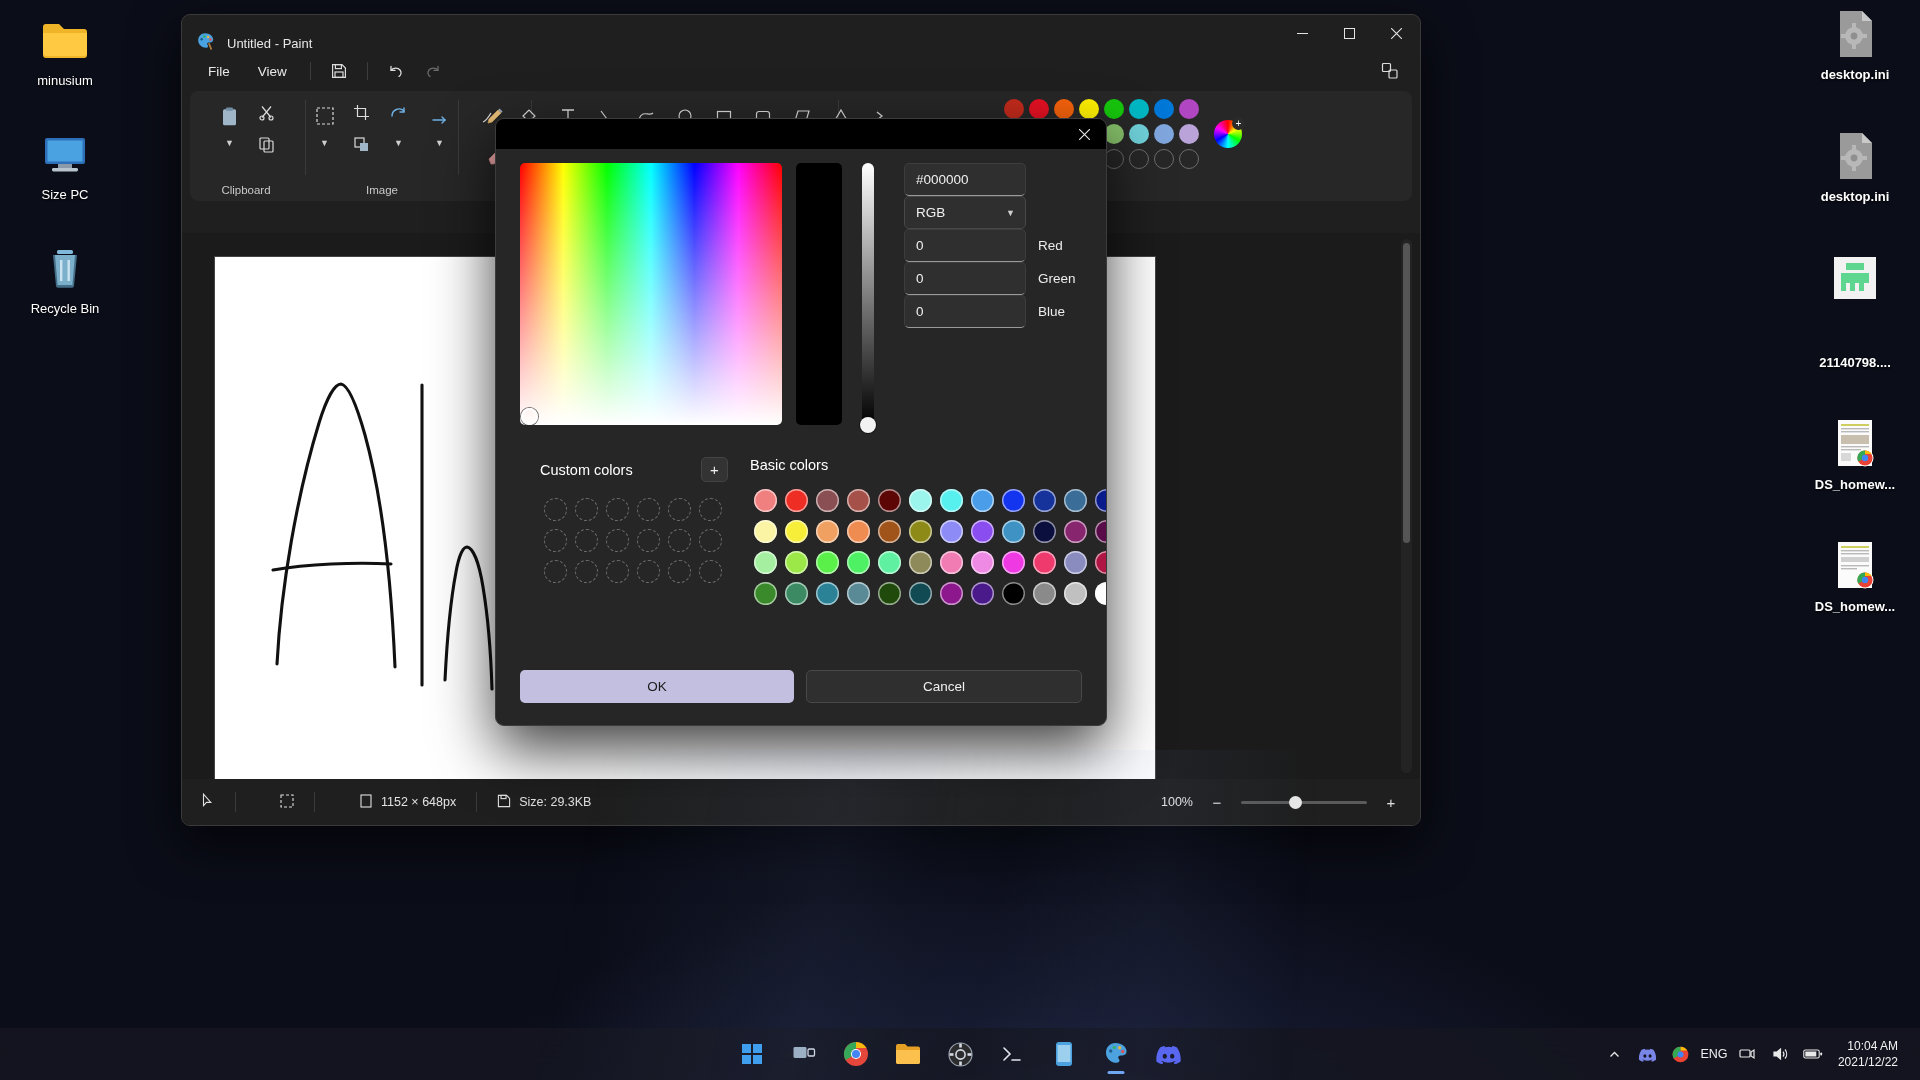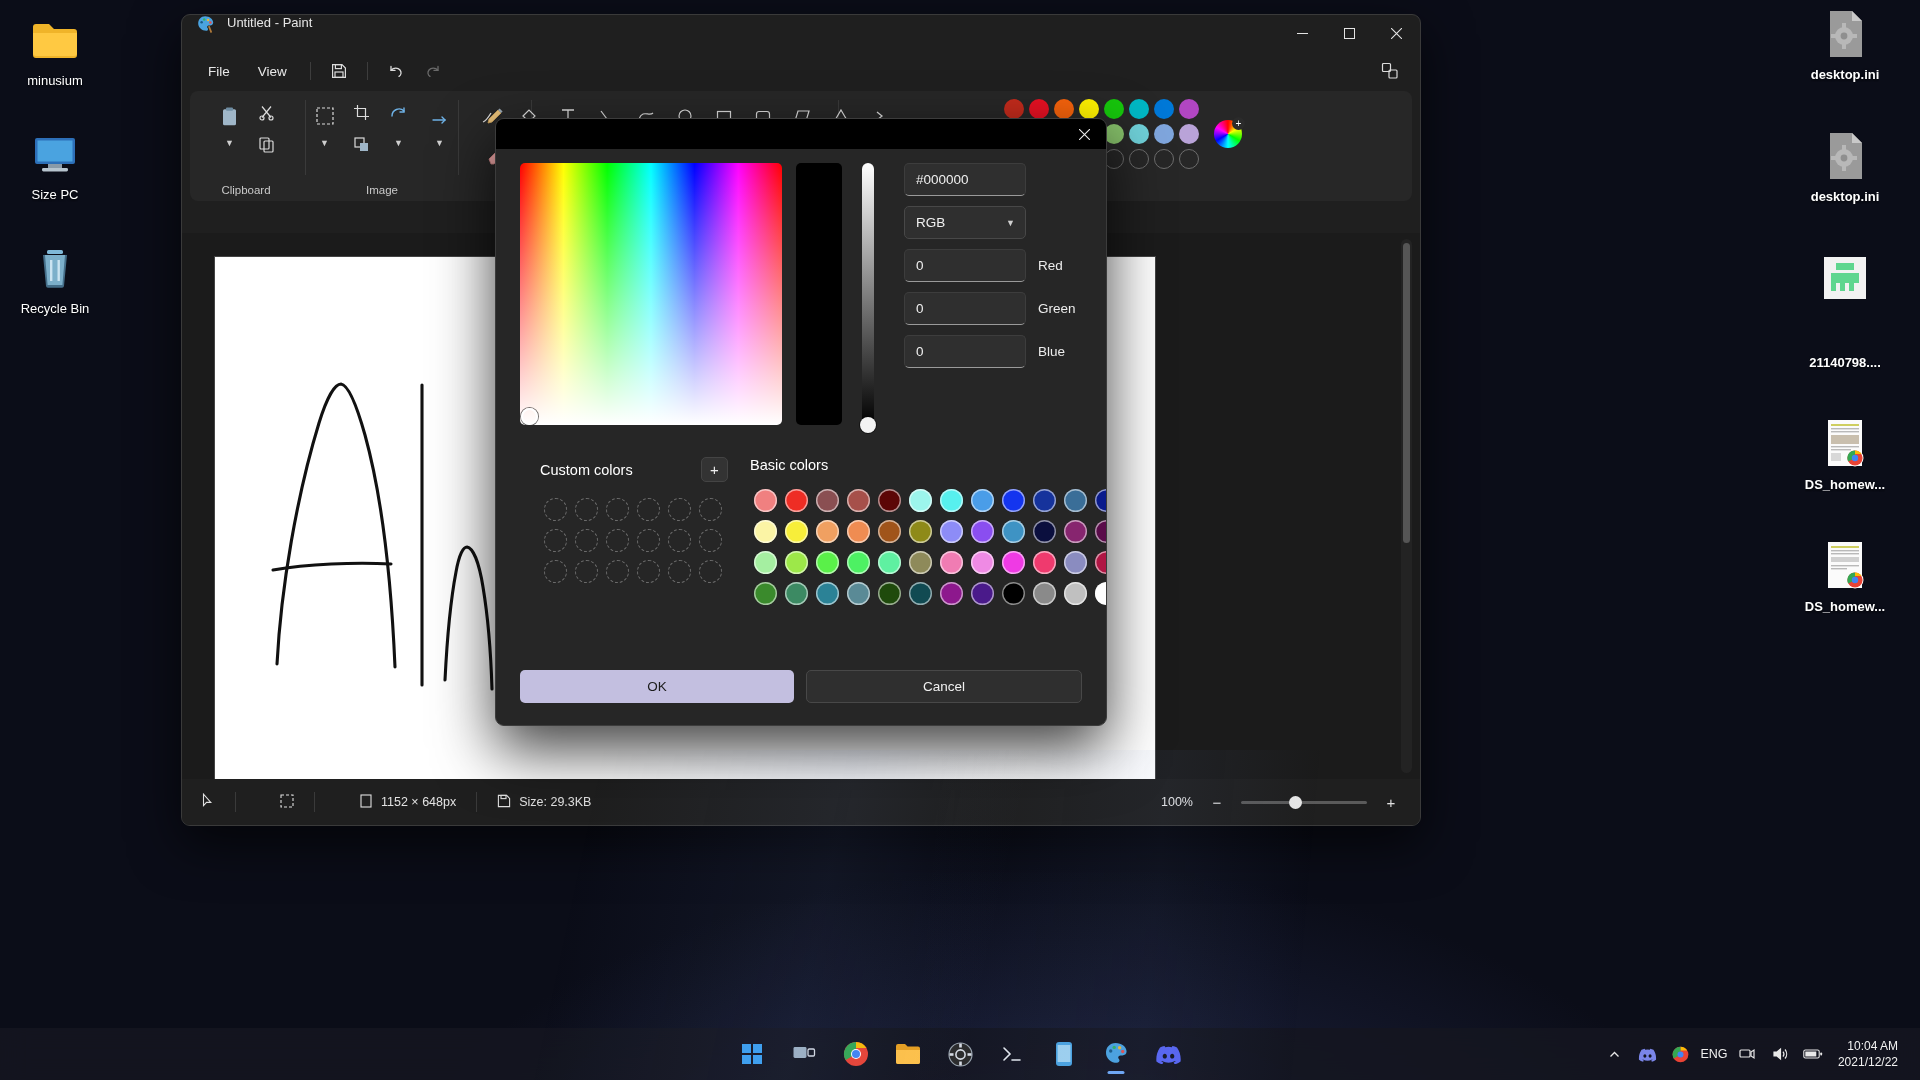--- a/index.html
+++ b/index.html
@@ -17,36 +17,36 @@
   
   #desktop::after {
     content: ""; position: absolute; left: 0; bottom: 0; width: 1920px; height: 330px;
     background:
       linear-gradient(102deg, rgba(255,255,255,0) 30%, rgba(120,150,220,0.07) 43%, rgba(255,255,255,0) 52%),
       linear-gradient(95deg, rgba(255,255,255,0) 48%, rgba(120,150,220,0.06) 60%, rgba(255,255,255,0) 68%);
     pointer-events: none;
   }
 
   
-  .desk-col { position: absolute; width: 120px; display: flex; flex-direction: column; align-items: flex-start; }
+  .desk-col { position: absolute; width: 120px; display: flex; flex-direction: column; align-items: flex-end; }
   .desk-icon { width: 110px; display: flex; flex-direction: column; align-items: center; margin-bottom: 28px; }
   .desk-icon .glyph { width: 52px; height: 52px; display: flex; align-items: center; justify-content: center; margin-bottom: 7px; }
   .desk-icon .lbl {
     color: #fff; font-size: 13px; text-align: center; line-height: 15px;
     text-shadow: 0 1px 3px rgba(0,0,0,0.9); max-width: 108px; overflow: hidden;
   }
 
   
   #paint {
     position: absolute; left: 181px; top: 14px; width: 1240px; height: 812px;
     background: #1f1f1f; border-radius: 9px; border: 1px solid #3a3a3a;
     box-shadow: 0 18px 50px rgba(0,0,0,0.65);
     overflow: hidden;
   }
-  .titlebar { height: 36px; display: flex; align-items: flex-start; padding: 0 0 0 14px; position: relative; }
+  .titlebar { height: 36px; display: flex; align-items: flex-end; padding: 0 0 0 14px; position: relative; }
   .app-ico { width: 19px; height: 19px; margin-right: 12px; }
   .title-txt { color: #e6e6e6; font-size: 13px; }
   .wctrls { position: absolute; right: 0; top: 0; height: 36px; display: flex; }
   .wbtn { width: 47px; height: 36px; display: flex; align-items: center; justify-content: center; color: #e3e3e3; }
 
   .menubar { height: 40px; display: flex; align-items: center; padding-left: 14px; gap: 4px; position: relative; }
   .menu-item { color: #e8e8e8; font-size: 13.5px; padding: 6px 12px; border-radius: 5px; }
   .mb-sep { width: 1px; height: 18px; background: #3d3d3d; margin: 0 7px; }
   .mb-icon { width: 34px; height: 30px; display: flex; align-items: center; justify-content: center; border-radius: 5px; color: #dcdcdc; }
   .mb-icon.dim { color: #6a6a6a; }
@@ -100,21 +100,21 @@
     background:
       linear-gradient(to bottom, rgba(255,255,255,0) 0%, rgba(255,255,255,1) 100%),
       linear-gradient(to right,
         #ff0000 0%, #ffff00 16.6%, #00ff00 33.3%, #00ffff 50%, #0000ff 66.6%, #ff00ff 83.3%, #ff0000 100%);
   }
   .sv-cursor { position: absolute; left: 1px; bottom: 0px; width: 17px; height: 17px; border-radius: 50%; border: 2px solid #fff; box-shadow: 0 0 0 1px rgba(0,0,0,.55); }
   .preview-box { width: 46px; height: 262px; border-radius: 5px; }
   .val-slider { width: 12px; height: 262px; border-radius: 7px; background: linear-gradient(to bottom, #ffffff 0%, #000000 100%); position: relative; margin-left: 6px; }
   .val-knob { position: absolute; left: -2.5px; bottom: -8px; width: 16px; height: 16px; border-radius: 50%; background: #f2f2f2; box-shadow: 0 0 0 1px rgba(0,0,0,.5); }
 
-  .fields { display: flex; flex-direction: column; gap: 10px; margin-left: 16px; }
+  .fields { display: flex; flex-direction: column; margin-left: 16px; }
   .fld {
     width: 122px; height: 33px; background: #2f2f2f; border: 1px solid #3d3d3d;
     border-bottom: 1.6px solid #9a9a9a; border-radius: 5px;
     color: #f0f0f0; font-size: 13.5px; display: flex; align-items: center; padding: 0 11px;
   }
   .fld-row { display: flex; align-items: center; gap: 12px; }
   .fld-label { color: #ececec; font-size: 13.5px; }
   .sel {
     width: 122px; height: 33px; background: #2f2f2f; border: 1px solid #484848; border-radius: 5px;
     color: #f0f0f0; font-size: 13.5px; display: flex; align-items: center; padding: 0 10px 0 11px; justify-content: space-between;

